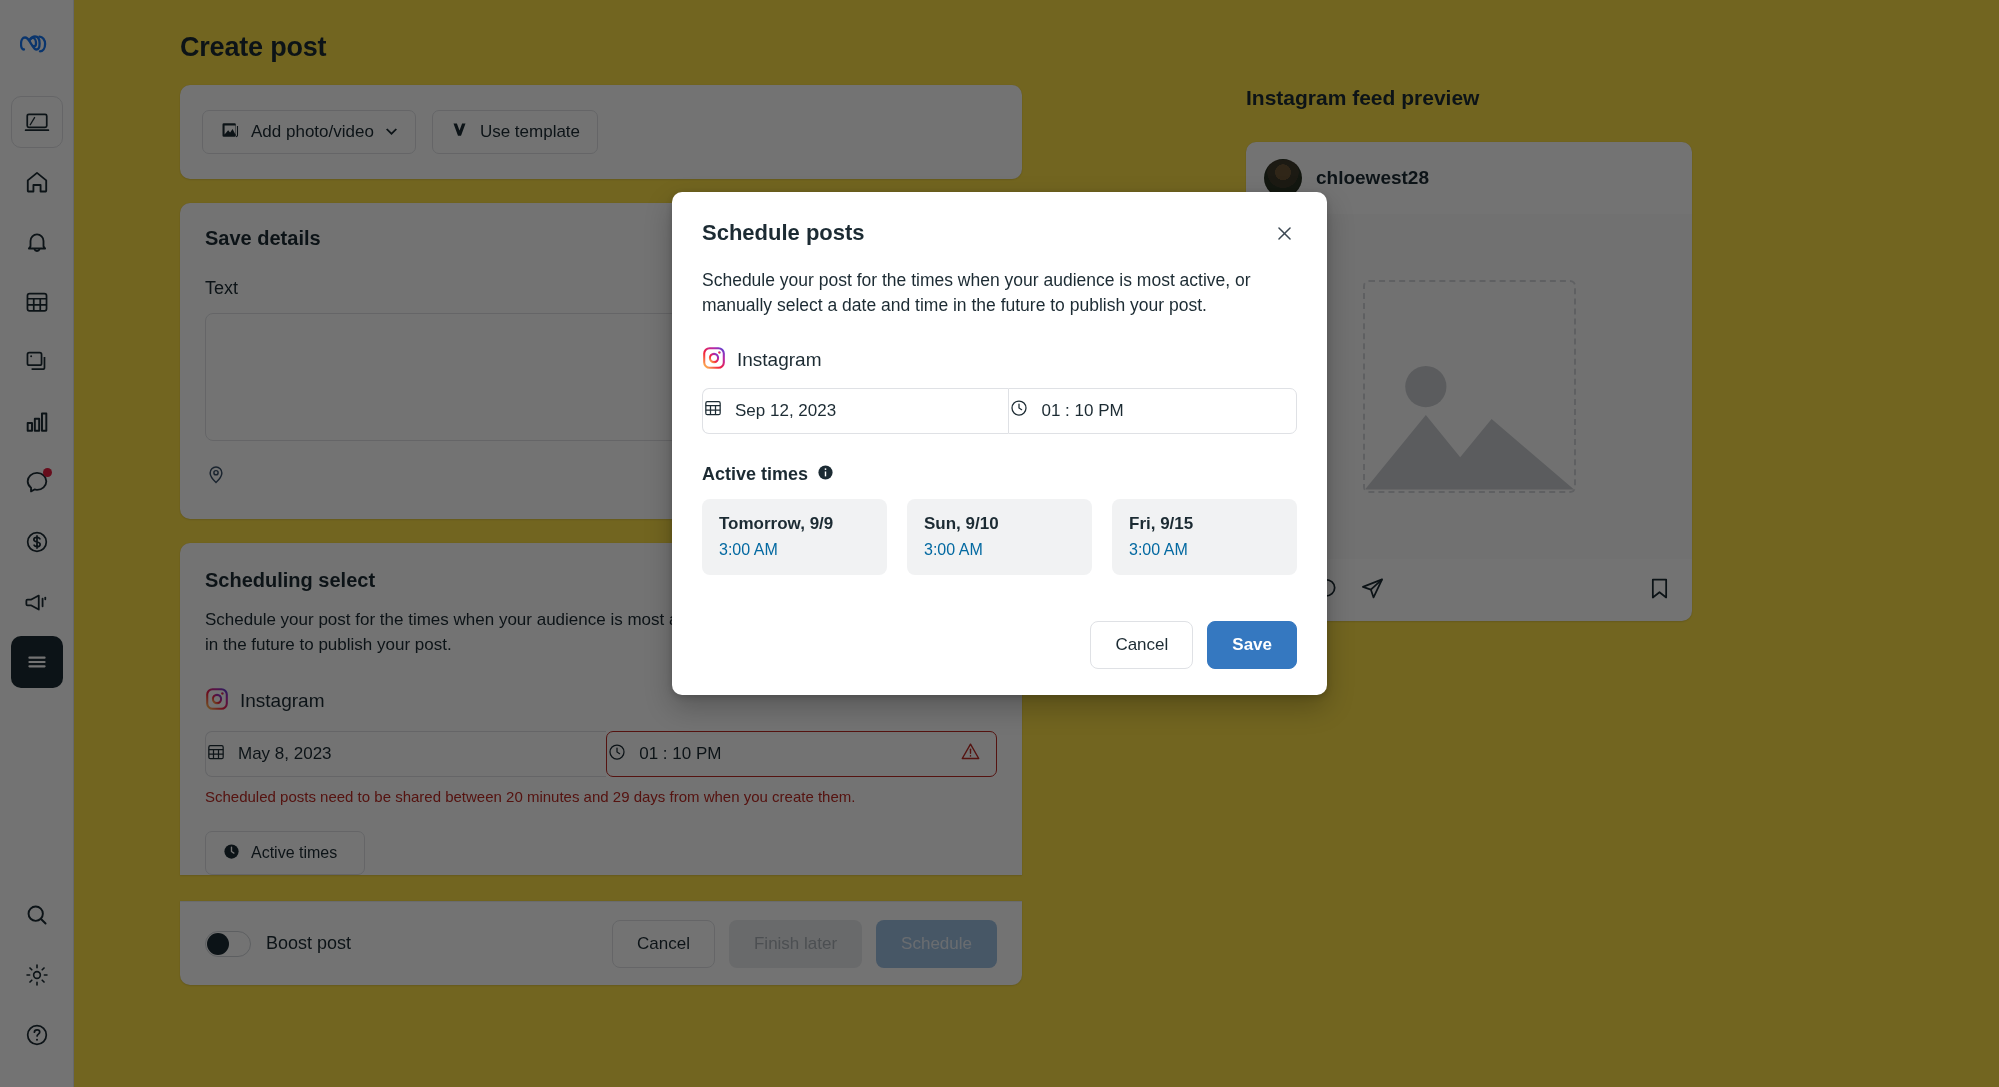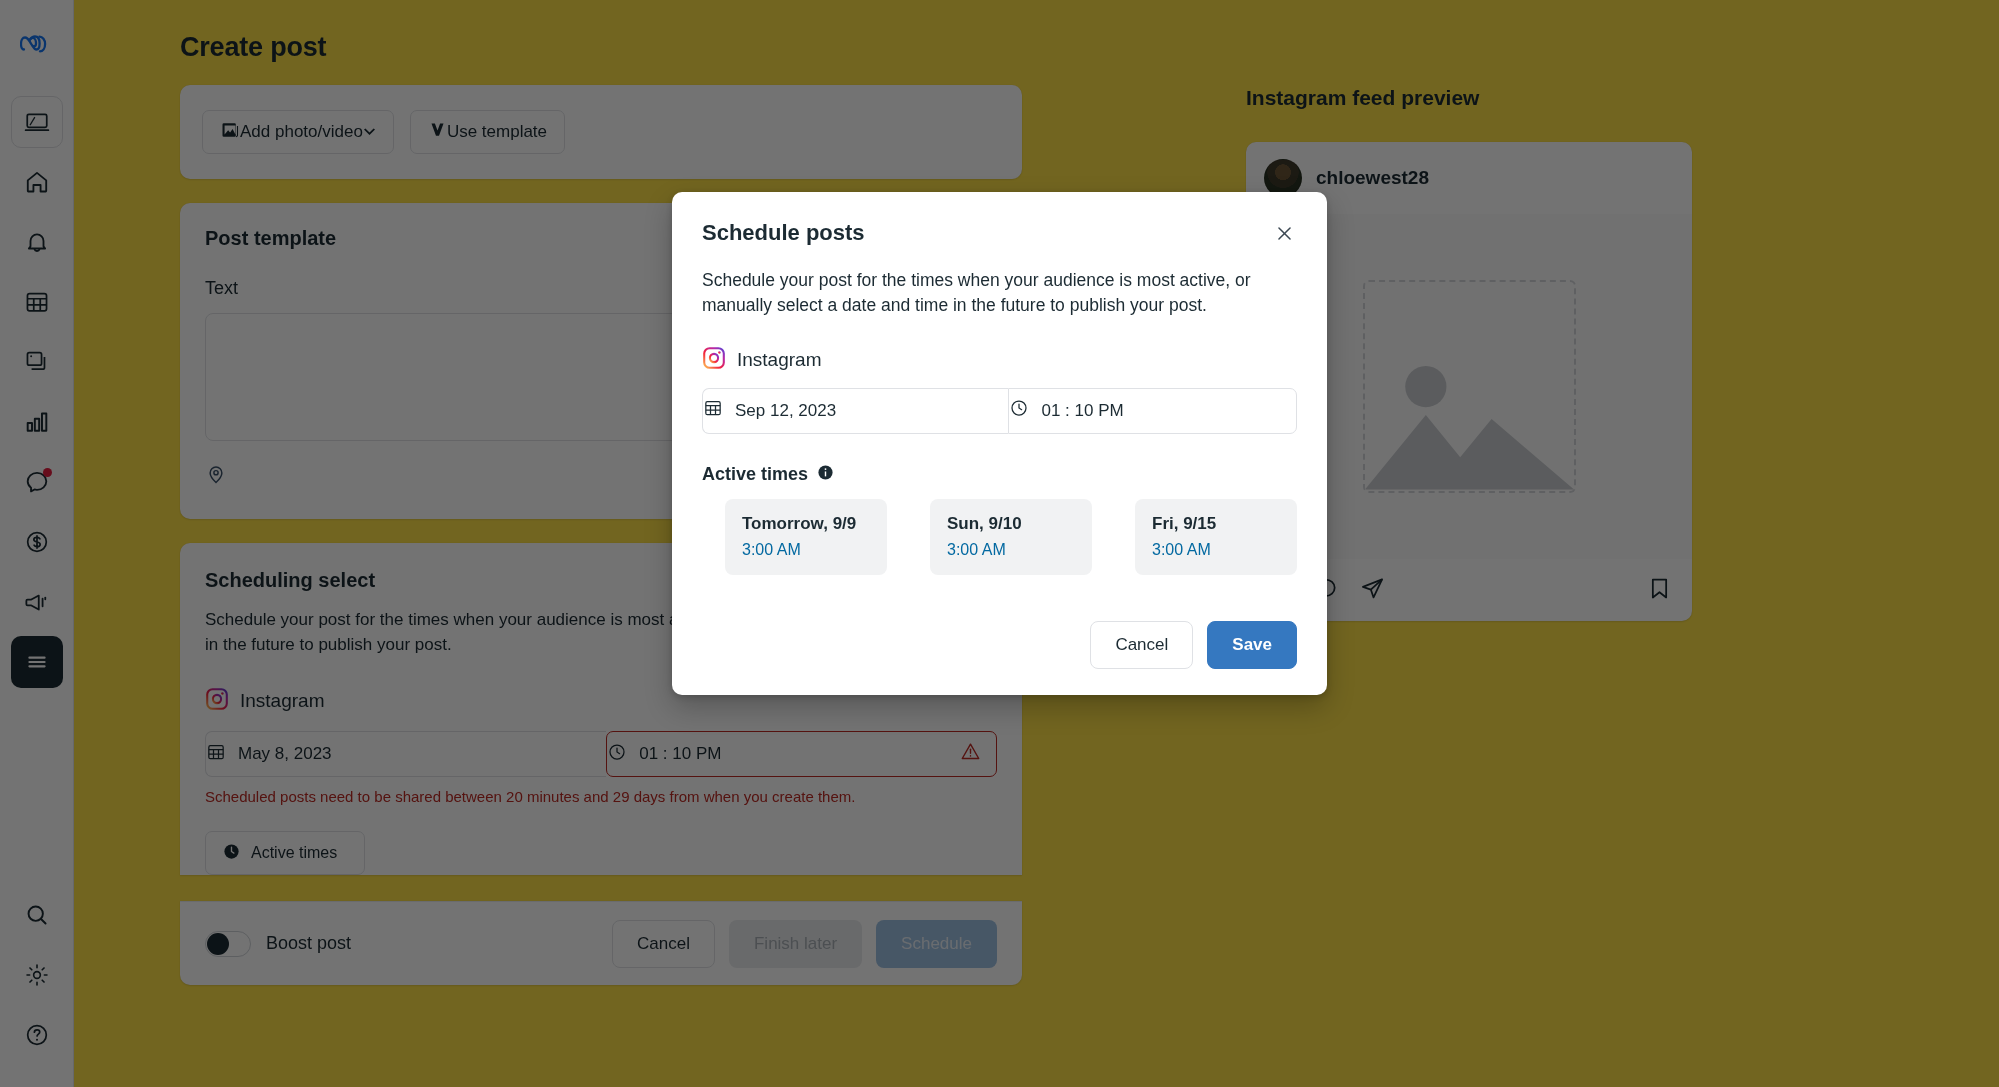--- a/index.html
+++ b/index.html
@@ -74,21 +74,21 @@
     margin-top: 22px;
     display: flex; align-items: center;
     padding: 0 22px;
     gap: 16px;
   }
   .ghost-btn {
     height: 44px;
     border: 1px solid #dfe1e5;
     border-radius: 7px;
     background: #fff;
-    display: flex; align-items: center; gap: 0;
+    display: flex; align-items: center; gap: 11px;
     padding: 0 17px;
     font-size: 17px; color: #1c2b33;
     cursor: pointer;
     white-space: nowrap;
   }
 
   .details-card {
     width: 842px;
     margin-top: 24px;
     padding: 24px 25px 30px 25px;
@@ -250,21 +250,20 @@
   .modal .dt-row { margin-top: 14px; }
   .at-title-row { display: flex; align-items: center; gap: 9px; margin-top: 30px; }
   .at-title { font-size: 18px; font-weight: 700; color: #1c2b33; }
   .at-cards { display: flex; gap: 20px; margin-top: 14px; }
   .at-card {
     flex: 1 1 0;
     background: #f1f2f3;
     border-radius: 8px;
     padding: 15px 17px 16px 17px;
     cursor: pointer;
-    margin-left: 23px;
   }
   .at-day { font-size: 17px; font-weight: 700; color: #1c2b33; }
   .at-time { font-size: 16px; color: #0369a1; margin-top: 7px; }
   .modal-footer {
     display: flex; justify-content: flex-end; align-items: center; gap: 14px;
     margin-top: 46px;
   }
   .btn-save { background: #3578c0; color: #fff; border-color: #3578c0; font-weight: 600; }
   .btn-cancel { background: #fff; border-color: #dfe1e5; color: #1c2b33; }
 </style>
@@ -401,21 +400,21 @@
           <span>
             <svg width="19" height="19" viewBox="0 0 24 24" fill="#1c2b33">
                 <path d="M4.4 4.4h4.3l3.3 9 3.3-9h4.3L13.9 20h-3.8z"></path>
               </svg>
           </span>
           <span>Use template</span>
         </div>
       </div>
 
       <div class="card details-card">
-        <div class="sec-title">Post template</div>
+        <div class="sec-title">Save details</div>
         <div class="field-label">Text</div>
         <div class="textarea-box"></div>
         <div class="pin-row">
           <span>
             <svg width="22" height="22" viewBox="0 0 24 24" fill="none" stroke="#3b5169" stroke-width="1.6">
                 <path d="M12 21.2s6.4-6 6.4-10.4A6.4 6.4 0 0 0 5.6 10.8C5.6 15.2 12 21.2 12 21.2z"></path>
                 <circle cx="12" cy="10.6" r="2.3"></circle>
               </svg>
           </span>
         </div>

